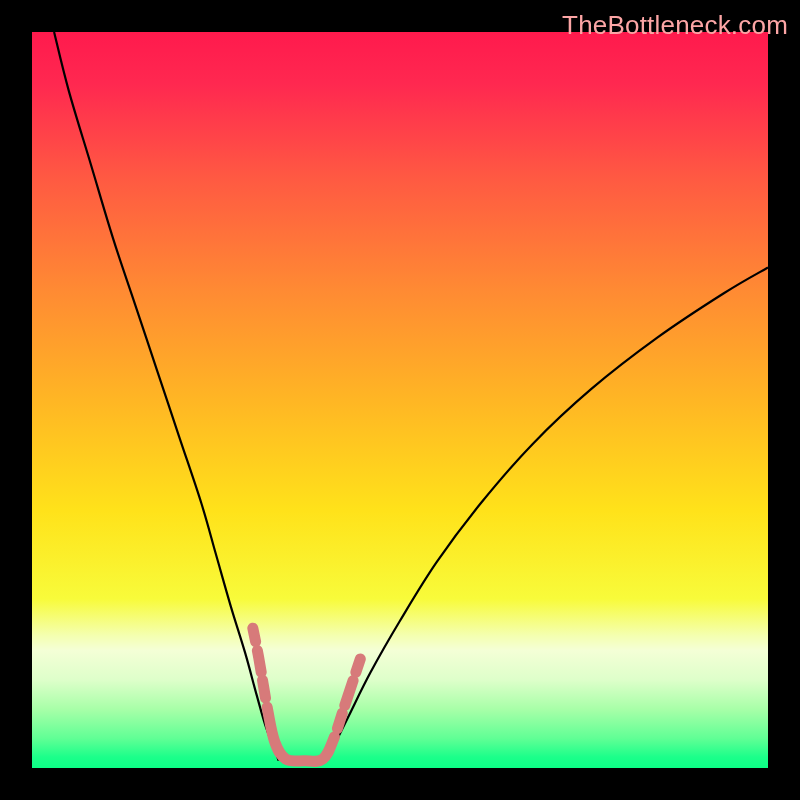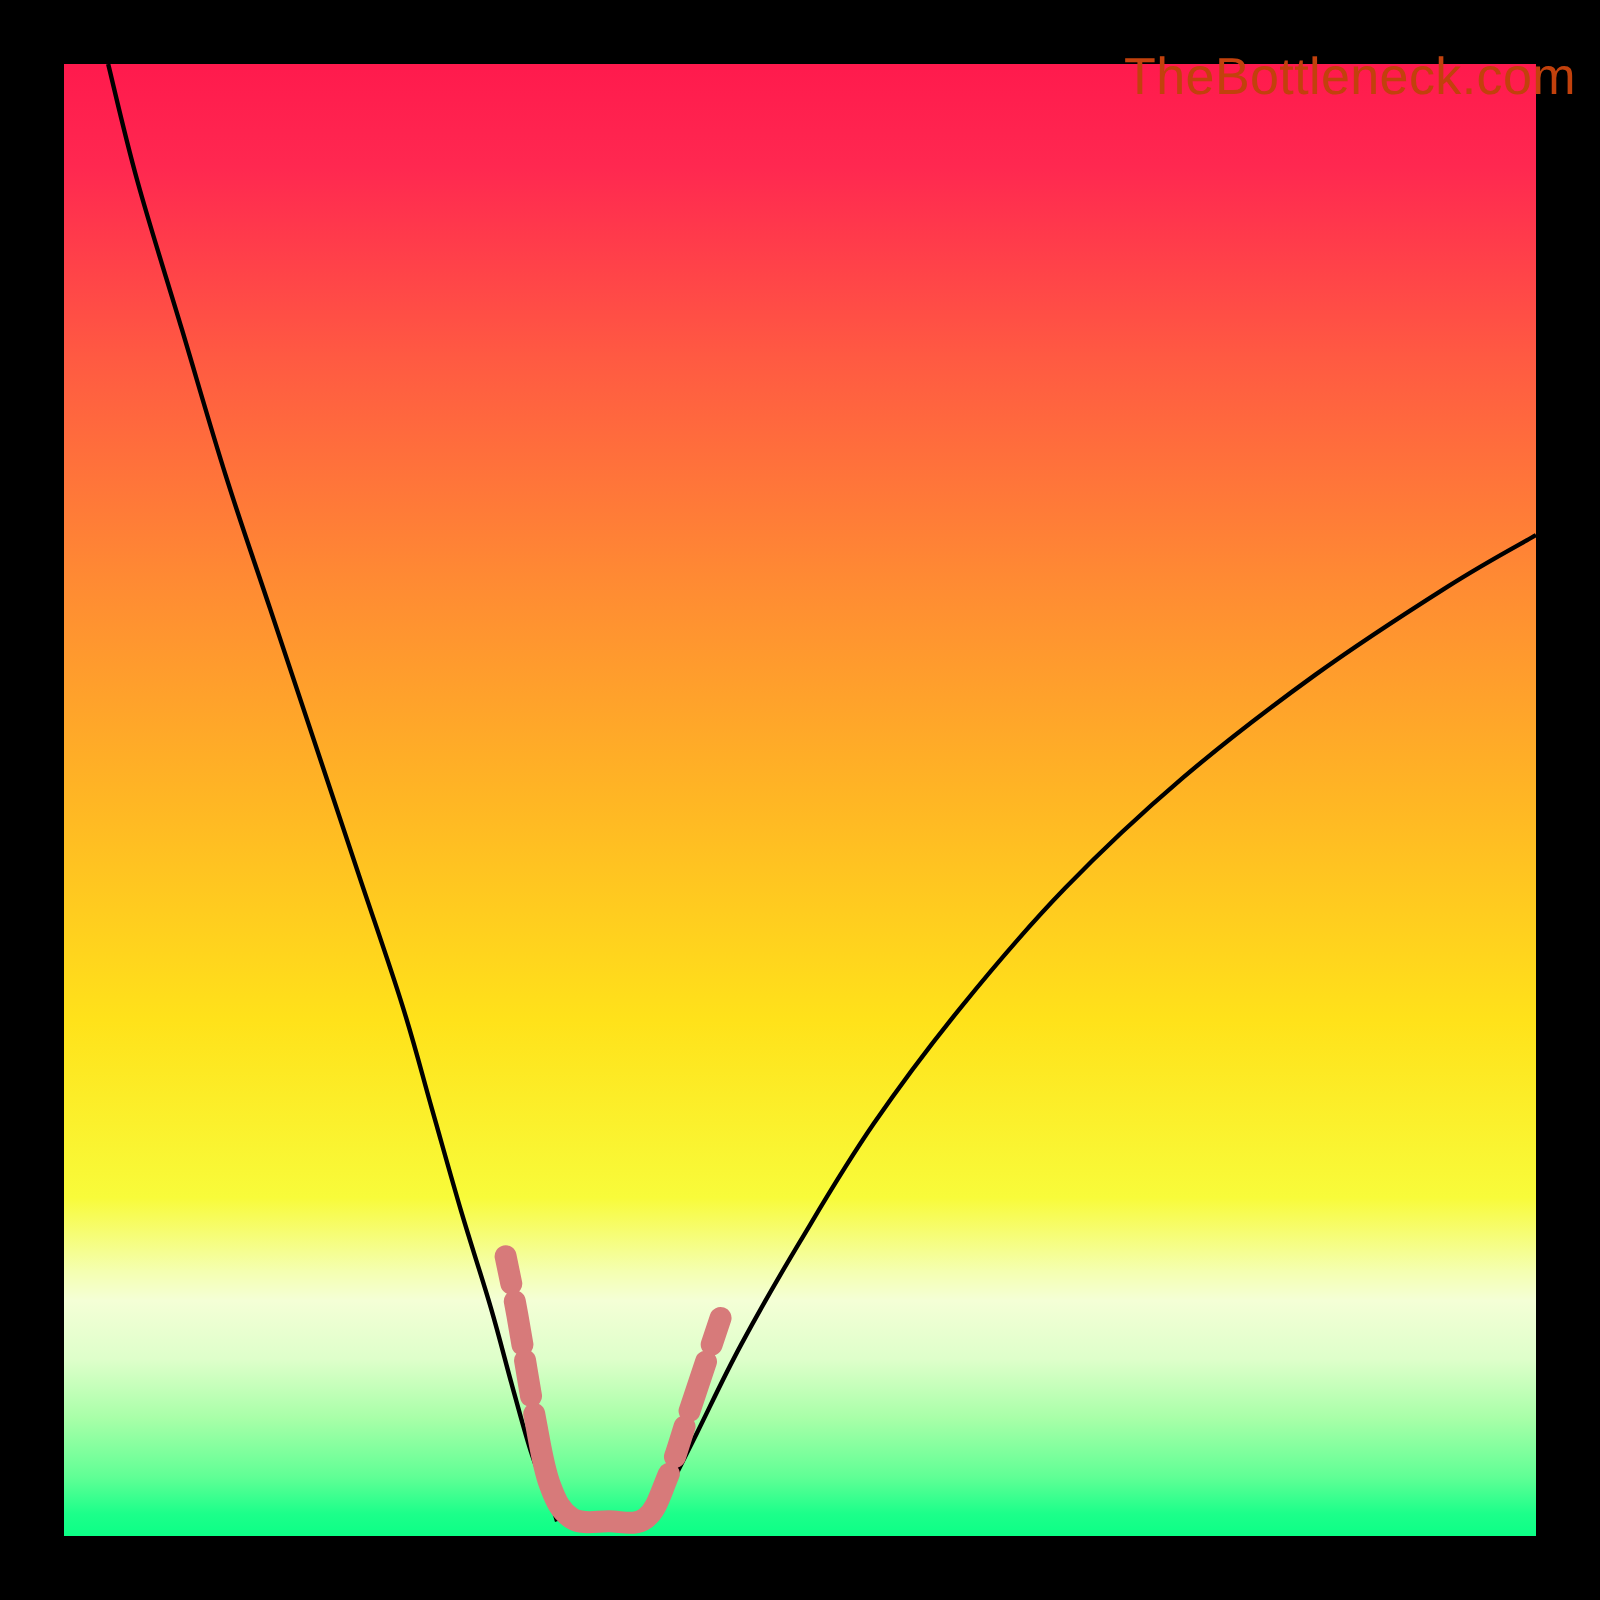--- a/index.html
+++ b/index.html
@@ -18,26 +18,26 @@
   .plot-area {
     position: absolute;
     left: 32px;
     top: 32px;
     width: 736px;
     height: 736px;
     overflow: hidden;
   }
   .watermark {
     position: absolute;
-    top: 23px;
+    top: 10px;
     right: 12px;
     font-family: Arial, Helvetica, sans-serif;
     font-size: 26px;
     font-weight: 500;
-    color: #c2410c;
+    color: #fca5a5;
     letter-spacing: 0.2px;
     user-select: none;
   }
   svg {
     position: absolute;
     inset: 0;
     width: 736px;
     height: 736px;
     display: block;
   }

